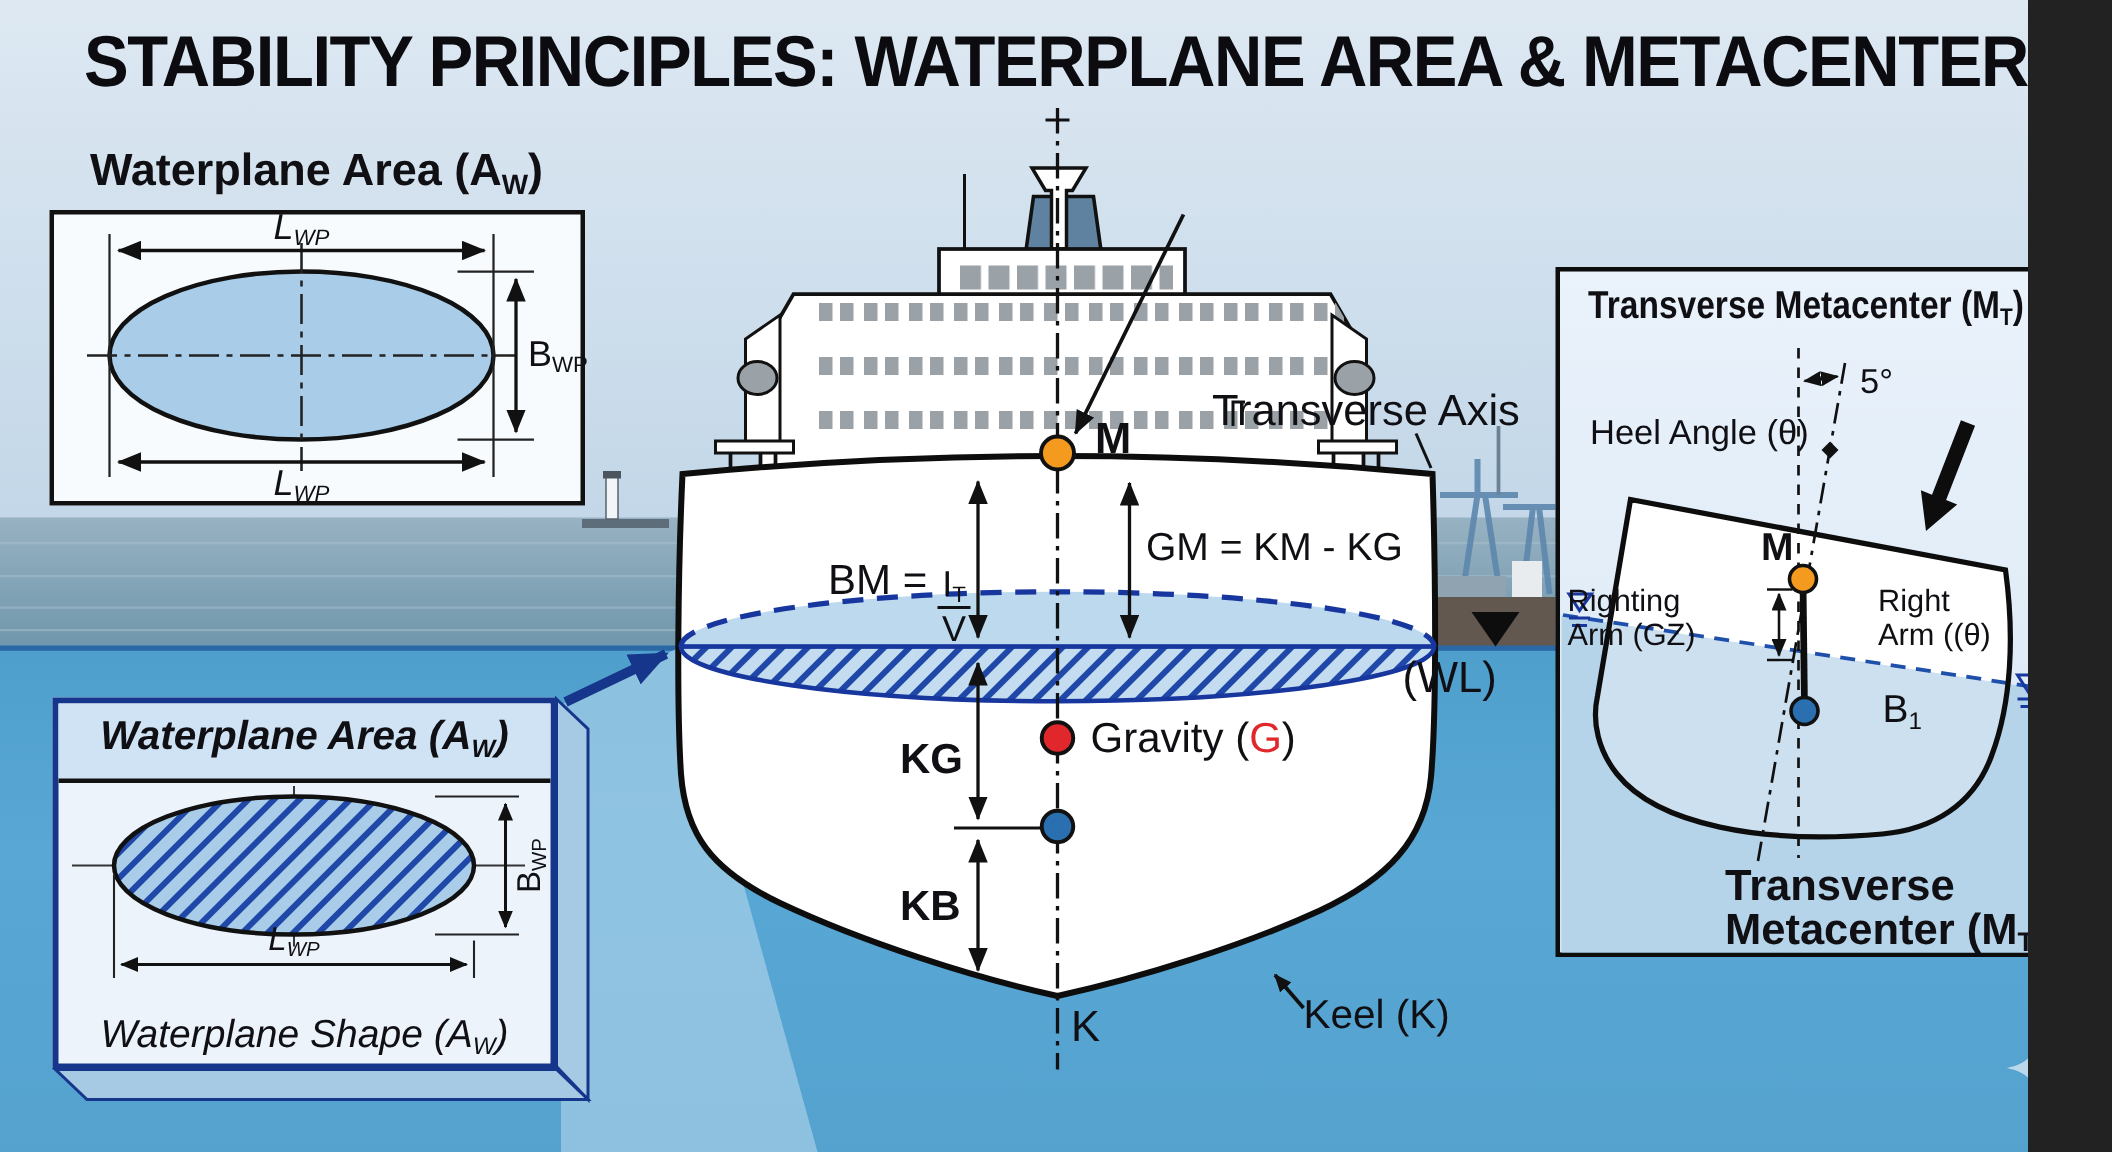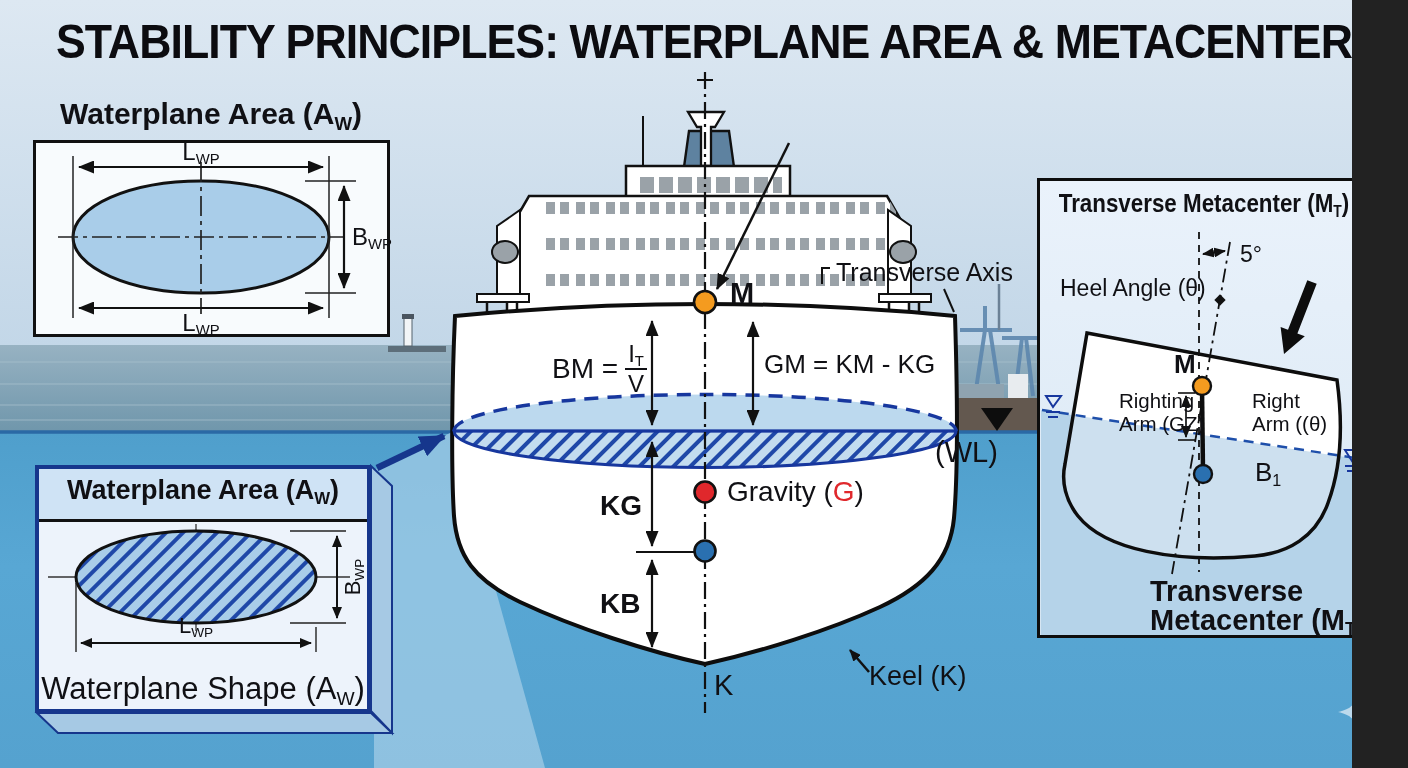--- a/index.html
+++ b/index.html
@@ -24,27 +24,27 @@
   #diagram{z-index:2;}
   .lbl{position:absolute;z-index:3;color:#101014;white-space:nowrap;line-height:1.08;}
   .lbl sub{font-size:62%;vertical-align:baseline;position:relative;top:0.30em;}
   .b{font-weight:bold;}
   #title{left:0;top:16px;width:1408px;text-align:center;font-weight:bold;font-size:48px;
     letter-spacing:-1px;transform:scaleX(0.93);color:#0c0c10;}
   #callout-metacenter{position:absolute;z-index:3;left:777px;top:103px;width:222px;height:40px;
     background:#f4f4ef;border:2.5px solid #0d0d0d;display:flex;align-items:center;justify-content:center;
     font-weight:bold;font-size:26px;color:#0d0d0d;}
   .frac{display:inline-flex;flex-direction:column;align-items:center;line-height:1;vertical-align:middle;margin-left:7px;}
-  .frac .num{border-bottom:2.6px solid #101014;padding:0 3px 2px;font-size:24px;}
+  .frac .num{border-bottom:2.6px solid #101014;padding:0 3px 2px;font-size:24px;margin-top:36px;}
   .frac .den{padding-top:2px;font-size:24px;}
   .g-red{color:var(--gravity-red);}
   .b-blue{color:var(--buoyancy-blue);}
   .right-al{text-align:left;font-weight:bold;}
   .rot90{transform:translate(-50%,-50%) rotate(-90deg);}
-  .ctr{transform:translate(-50%,-50%);}
+  .ctr{transform:translate(-50%,-50%);font-style:italic;}
 </style>
 </head>
 <body>
 
 <div id="canvas">
 
   <svg id="scene" class="layer" viewBox="0 0 1408 768">
     <defs>
       <linearGradient id="skyG" x1="0" y1="0" x2="0" y2="1">
         <stop offset="0" stop-color="#dde8f2"></stop>
@@ -276,26 +276,26 @@
 
   <div class="lbl b ctr" style="left:203px;top:491px;font-size:27px;">
     <span>Waterplane Area (A</span><sub>W</sub><span>)</span>
   </div>
   <div class="lbl rot90" style="left:353px;top:577px;font-size:22px;">
     <span>B</span><sub>WP</sub>
   </div>
   <div class="lbl ctr" style="left:196px;top:626px;font-size:22px;">
     <span>L</span><sub>WP</sub>
   </div>
-  <div class="lbl ctr" style="left:203px;top:689px;font-size:31px;">
+  <div class="lbl ctr" style="left:203px;top:689px;font-size:26px;">
     <span>Waterplane Shape (A</span><sub>W</sub><span>)</span>
   </div>
 
   <div class="lbl b" style="left:730px;top:278px;font-size:29px;">M</div>
-  <div class="lbl" style="left:836px;top:259px;font-size:25px;">Transverse Axis</div>
+  <div class="lbl" style="left:808px;top:259px;font-size:29px;">Transverse Axis</div>
 
   <div class="lbl" style="left:552px;top:342px;font-size:28px;display:flex;align-items:center;">
     <span>BM =</span>
     <span class="frac">
       <span class="num"><span>I</span><sub>T</sub></span>
       <span class="den">V</span>
     </span>
   </div>
   <div class="lbl" style="left:764px;top:350px;font-size:26px;">GM = KM - KG</div>
 
@@ -308,21 +308,21 @@
   <div class="lbl" style="left:727px;top:477px;font-size:28px;">
     <span>Gravity (</span><span class="g-red">G</span><span>)</span>
   </div>
 
   <div class="lbl b" style="left:1204px;top:203px;font-size:26px;transform:translate(-50%,-50%) scaleX(0.86);">
     <span>Transverse Metacenter (M</span><sub>T</sub><span>)</span>
   </div>
   <div class="lbl" style="left:1060px;top:276px;font-size:23px;">Heel Angle (θ)</div>
   <div class="lbl" style="left:1240px;top:242px;font-size:23px;">5°</div>
   <div class="lbl b" style="left:1174px;top:350px;font-size:26px;">M</div>
-  <div class="lbl" style="left:1119px;top:389px;font-size:20.5px;line-height:23px;">
+  <div class="lbl" style="left:1045px;top:389px;font-size:20.5px;line-height:23px;">
     <div>Righting</div>
     <div>Arm (GZ)</div>
   </div>
   <div class="lbl" style="left:1216px;top:389px;font-size:20.5px;line-height:23px;margin-left:36px;">
     <div>Right</div>
     <div>Arm ((θ)</div>
   </div>
   <div class="lbl" style="left:1219px;top:458px;font-size:26px;margin-left:36px;">
     <span>B</span><sub>1</sub>
   </div>

